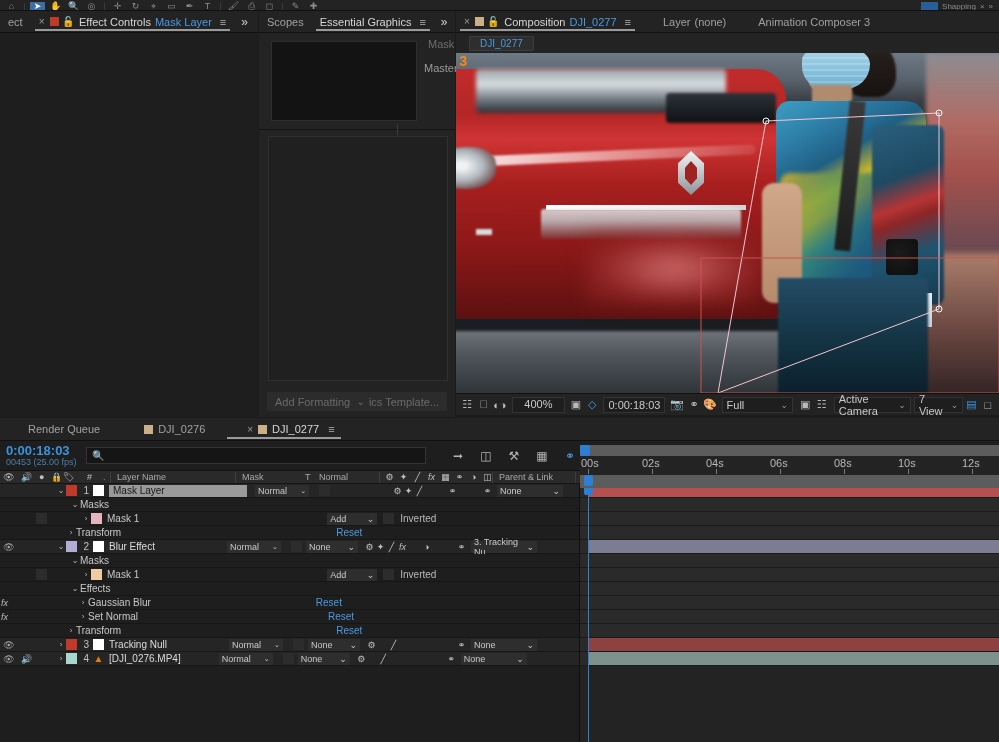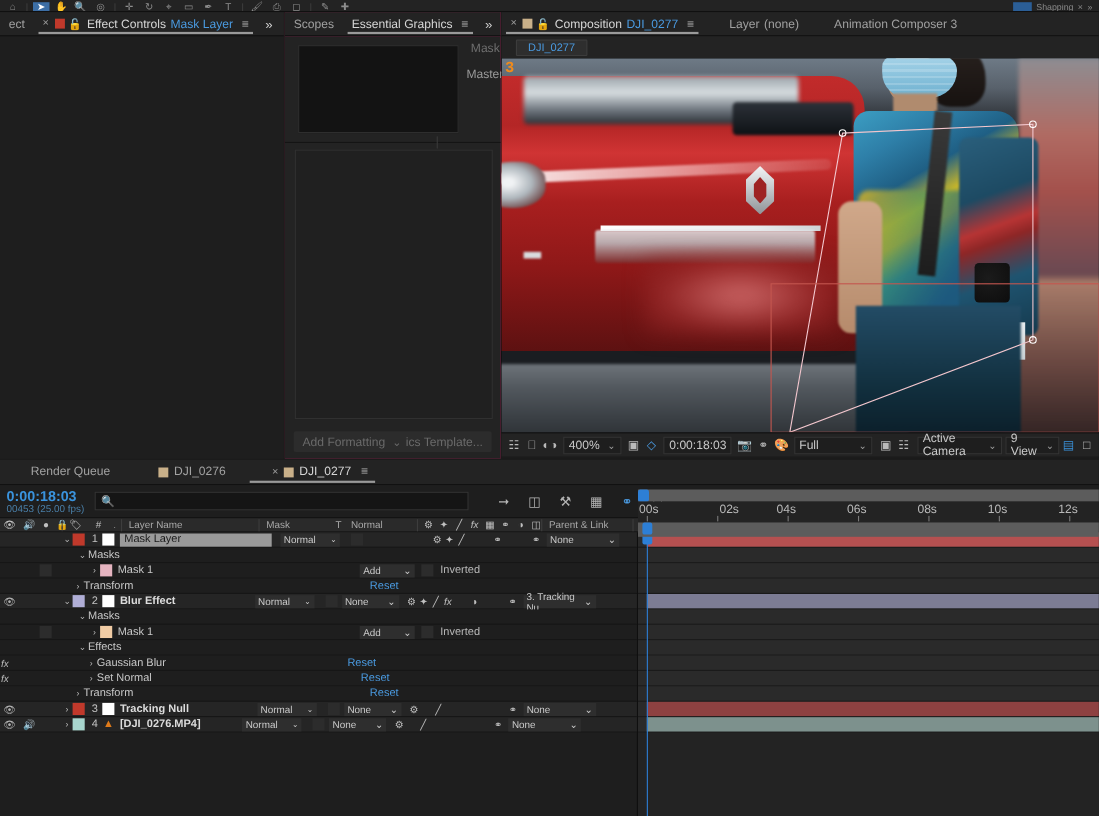--- a/index.html
+++ b/index.html
@@ -285,21 +285,21 @@
   .lrow.sel { background:#3a3a3a; }
   .lrow.layer { background:#252525; }
   .lrow.prop { background:#1e1e1e; }
   .cell { display:flex; align-items:center; height:14px; }
   .av { width:12px; display:flex; align-items:center; justify-content:center; color:#b0b0b0; font-size:9px; }
   .box-sm { width:11px; height:11px; background:#2c2c2c; }
   .chevr { width:10px; text-align:center; color:#b8b8b8; font-size:8px; }
   .lcolor { width:11px; height:11px; display:inline-block; }
   .lnum { width:16px; text-align:right; padding-right:4px; color:#c2c2c2; font-size:10px; }
   .lvid { width:11px; height:11px; background:#fff; margin-right:5px; }
-  .lname { color:#dcdcdc; font-size:10px;font-weight:bold; }
+  .lname { color:#dcdcdc; font-size:10px; }
   .lname-inp {
     background:#9a9a9a; color:#1a1a1a; padding:0 4px; height:12px; line-height:12px;
     width:138px; font-size:10px;
   }
   .mode-dd {
     width:54px; height:12px; background:#2e2e2e; display:flex; align-items:center;
     justify-content:space-between; padding:0 3px; color:#cacaca; font-size:9px;
   }
   .mode-dd .cd { font-size:7px; }
   .trk-dd {
@@ -474,42 +474,42 @@
           <circle cx="483" cy="256" r="3" fill="none" stroke="#ffffff" stroke-width="1"></circle>
           <rect x="245" y="205" width="298" height="135" fill="none" stroke="#c4564f" stroke-width="1"></rect>
         </svg>
       </div>
     </div>
 
     <div class="viewer-toolbar">
       <div class="vt-ic">☷</div>
       <div class="vt-ic">⎕</div>
       <div class="vt-ic">◐◑</div>
-      <div class="vt-drop" style="width:62px; margin-left:4px;">
+      <div class="vt-drop" style="width:62px; margin-left:4px;flex-direction:column;">
         <span>400%</span>
         <span class="cd">⌄</span>
       </div>
       <div class="vt-ic" style="margin-left:3px;">▣</div>
       <div class="vt-ic" style="color:#4a9ae0;">◇</div>
       <div class="vt-val" style="width:66px; margin-left:3px; justify-content:center;">0:00:18:03</div>
       <div class="vt-ic" style="margin-left:4px;">📷</div>
       <div class="vt-ic">⚭</div>
       <div class="vt-ic">🎨</div>
       <div class="vt-drop" style="width:85px; margin-left:3px;">
         <span>Full</span>
         <span class="cd">⌄</span>
       </div>
       <div class="vt-ic" style="margin-left:4px;">▣</div>
       <div class="vt-ic">☷</div>
       <div class="vt-drop" style="width:92px; margin-left:4px;">
         <span>Active Camera</span>
         <span class="cd">⌄</span>
       </div>
       <div class="vt-drop" style="width:58px; margin-left:3px;">
-        <span>9 View</span>
+        <span>7 View</span>
         <span class="cd">⌄</span>
       </div>
       <div class="vt-ic" style="color:#3a93dd;">▤</div>
       <div class="vt-ic">□</div>
     </div>
   </div>
 
   <div class="panel" id="timeline">
 
     <div class="tl-tabbar">
@@ -852,21 +852,21 @@
     </div>
 
   </div>
 
   <div style="position:absolute; left:580px; top:445px; width:419px; height:38px; z-index:6;">
     <div class="tl-nav">
       <div class="tl-nav-handle"></div>
     </div>
     <div class="tl-ticks">
       <span class="tick-lbl" style="left:1px;">00s</span>
-      <span class="tick-lbl" style="left:74px;">02s</span>
+      <span class="tick-lbl" style="left:62px;">02s</span>
       <span class="tick-lbl" style="left:126px;">04s</span>
       <span class="tick-lbl" style="left:190px;">06s</span>
       <span class="tick-lbl" style="left:254px;">08s</span>
       <span class="tick-lbl" style="left:318px;">10s</span>
       <span class="tick-lbl" style="left:382px;">12s</span>
       <span class="tick-mark" style="left:8px;"></span>
       <span class="tick-mark" style="left:72px;"></span>
       <span class="tick-mark" style="left:136px;"></span>
       <span class="tick-mark" style="left:200px;"></span>
       <span class="tick-mark" style="left:264px;"></span>

